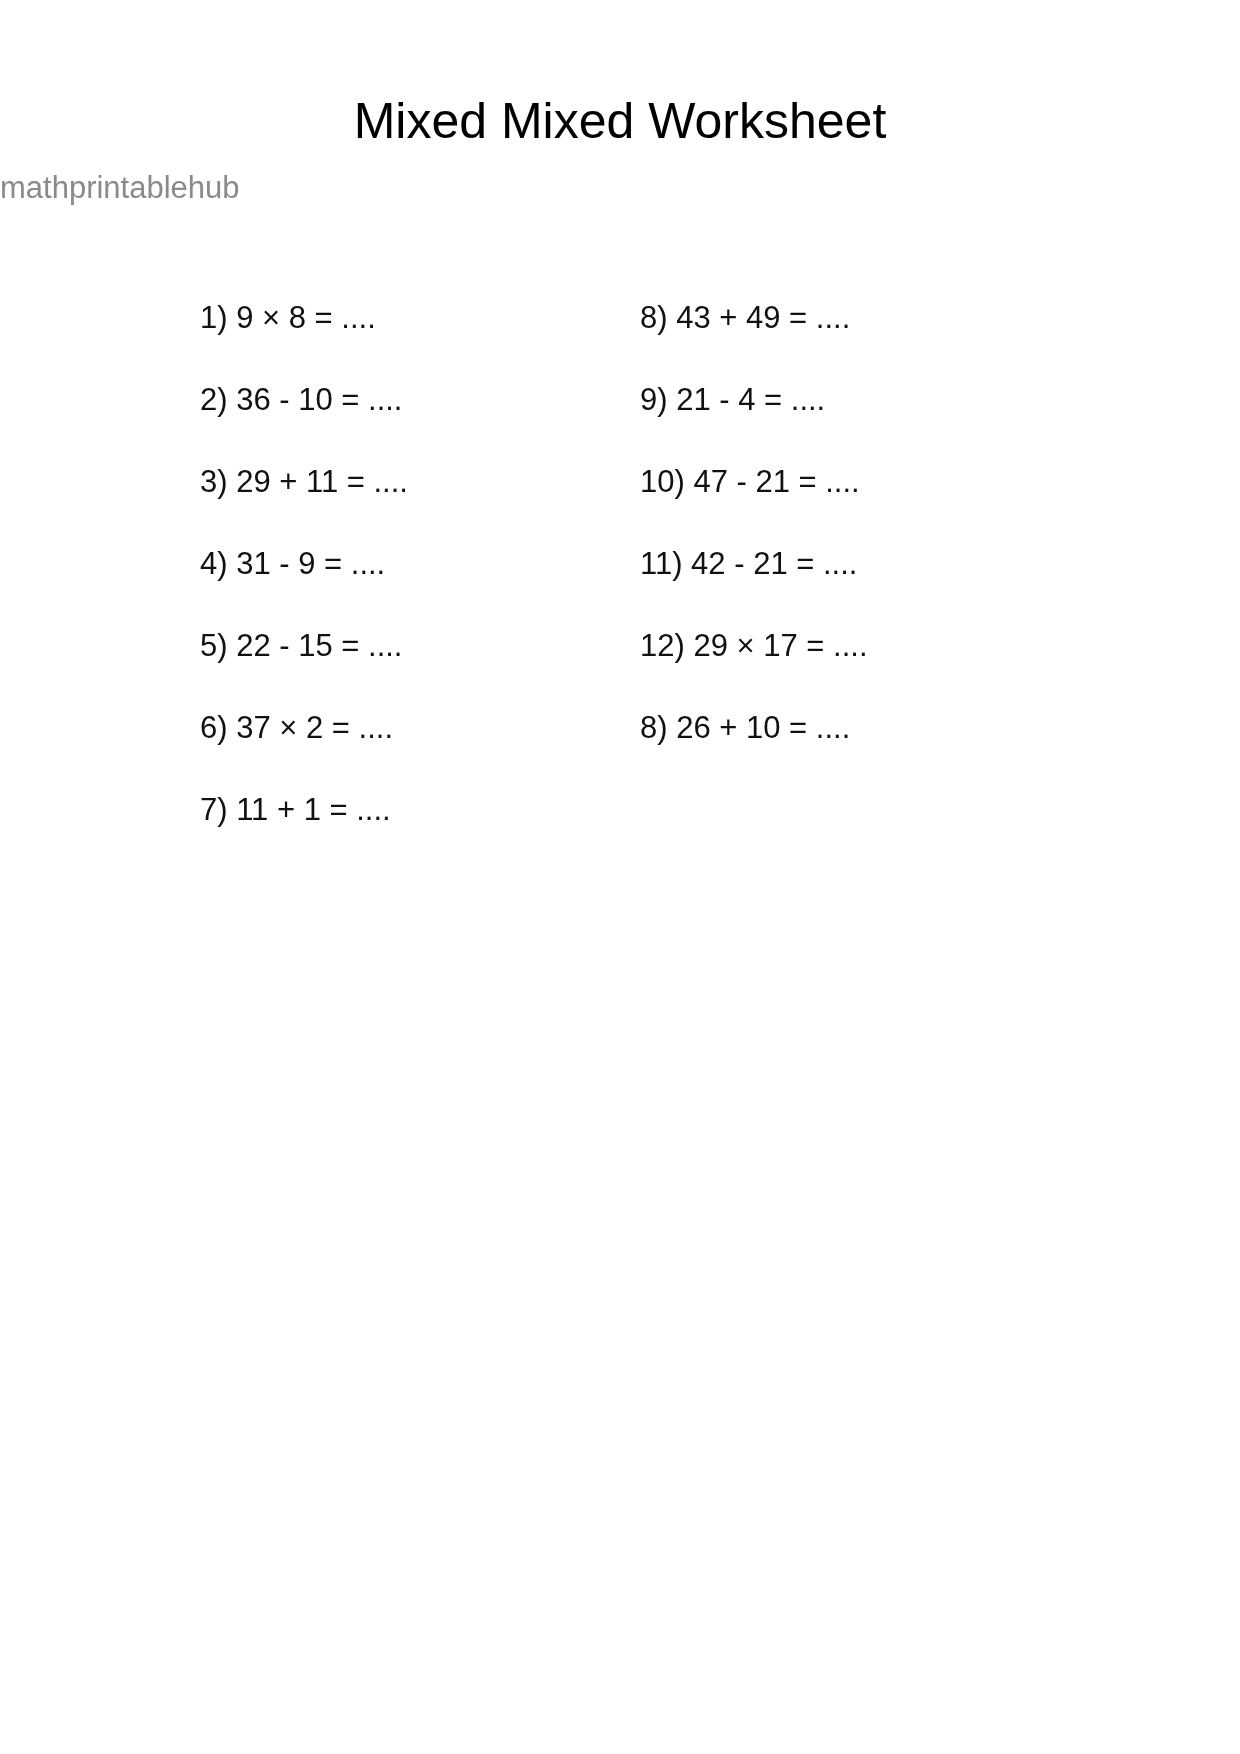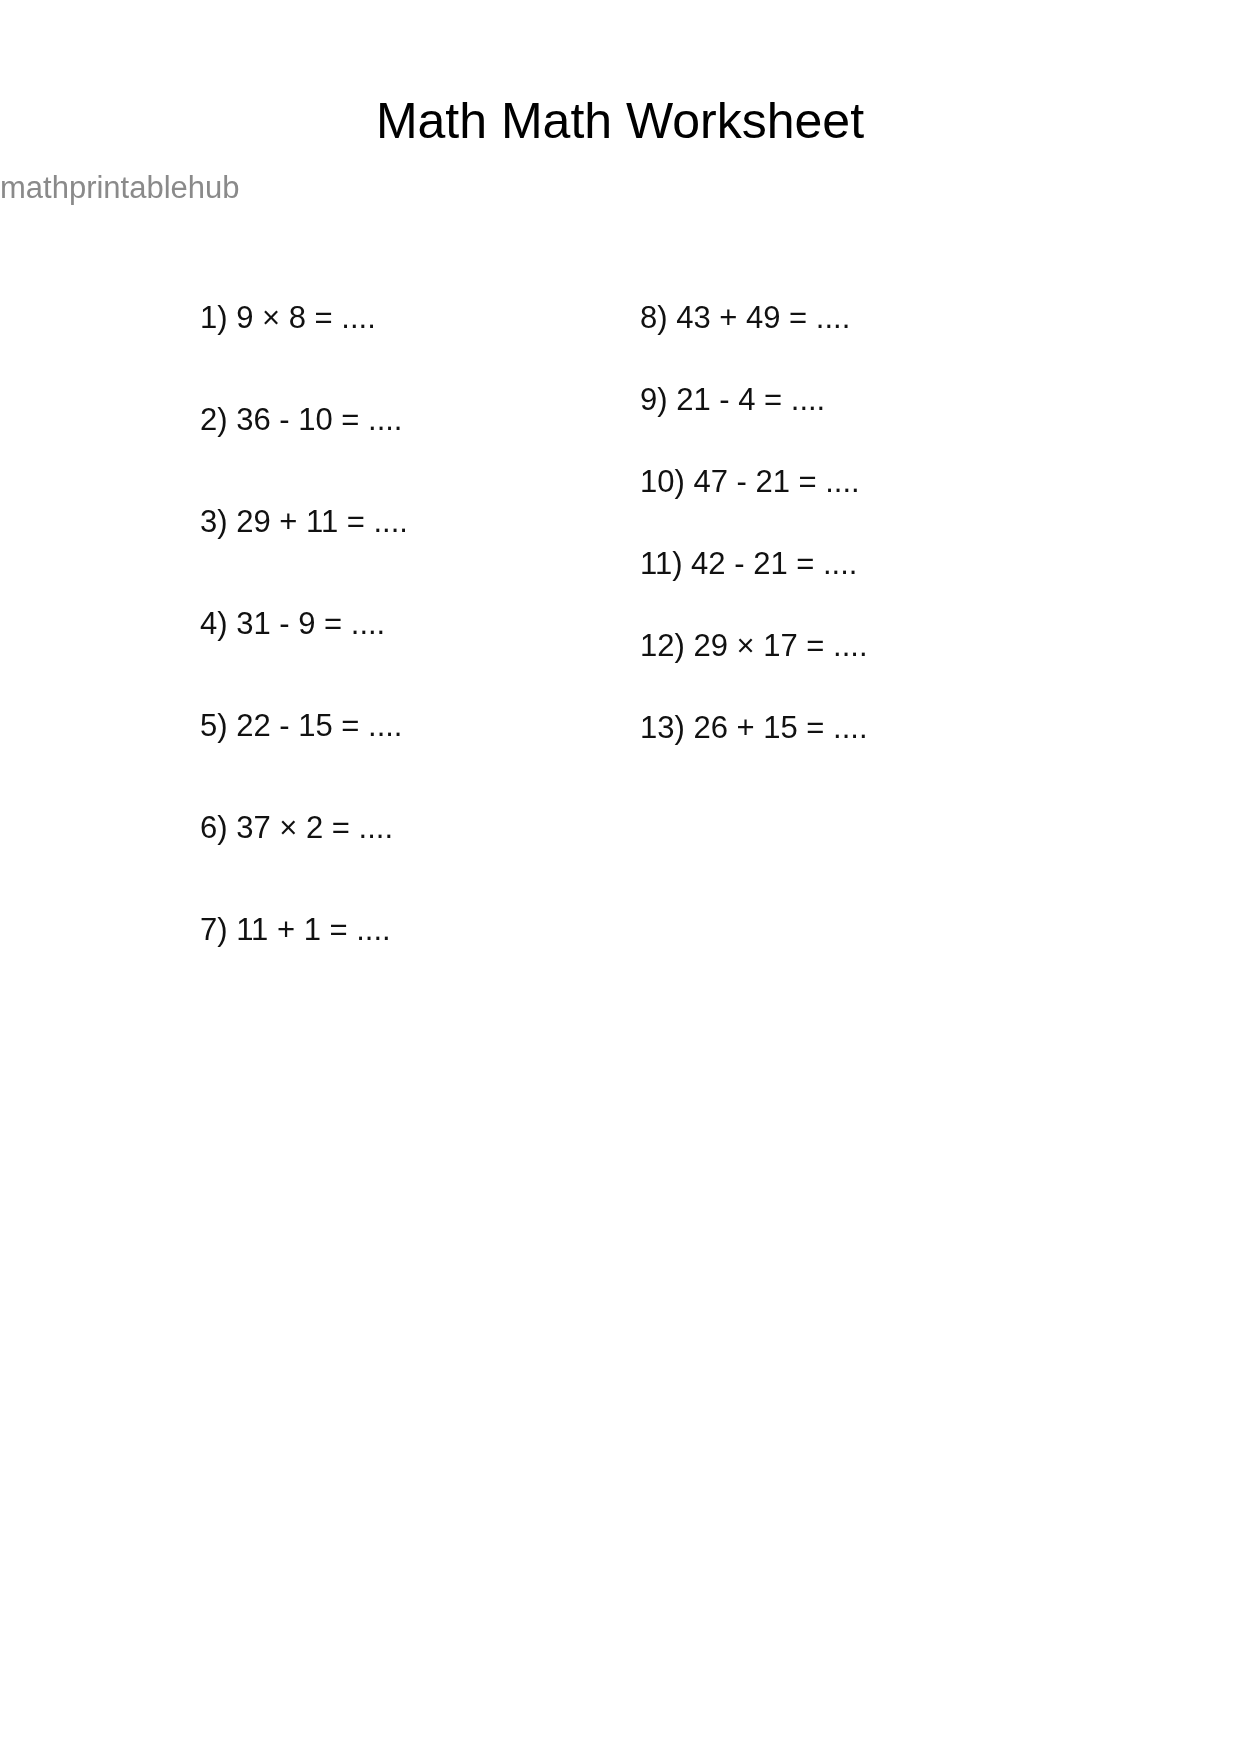--- a/index.html
+++ b/index.html
@@ -45,40 +45,39 @@
     align-items: flex-start;
     padding-left: 200px;
     box-sizing: border-box;
   }
   .column {
     display: flex;
     flex-direction: column;
   }
   .column.left {
     width: 440px;
-    gap: 20px;
   }
   .column.right {
     width: 440px;
     justify-content: space-between;
   }
   .problem {
     font-size: 31px;
     line-height: 1;
     color: #111111;
     margin-bottom: 51px;
     white-space: nowrap;
   }
 </style>
 </head>
 <body>
 
 <div class="page">
 
-  <h1 class="title">Math Math Worksheet</h1>
+  <h1 class="title">Mixed Mixed Worksheet</h1>
 
   <div class="subtitle">mathprintablehub</div>
 
   <div class="problems">
 
     <div class="column left">
       <div class="problem">1) 9 × 8 = ....</div>
       <div class="problem">2) 36 - 10 = ....</div>
       <div class="problem">3) 29 + 11 = ....</div>
       <div class="problem">4) 31 - 9 = ....</div>
@@ -86,17 +85,17 @@
       <div class="problem">6) 37 × 2 = ....</div>
       <div class="problem">7) 11 + 1 = ....</div>
     </div>
 
     <div class="column right">
       <div class="problem">8) 43 + 49 = ....</div>
       <div class="problem">9) 21 - 4 = ....</div>
       <div class="problem">10) 47 - 21 = ....</div>
       <div class="problem">11) 42 - 21 = ....</div>
       <div class="problem">12) 29 × 17 = ....</div>
-      <div class="problem">13) 26 + 15 = ....</div>
+      <div class="problem">8) 26 + 10 = ....</div>
     </div>
 
   </div>
 </div>
 
 </body></html>

